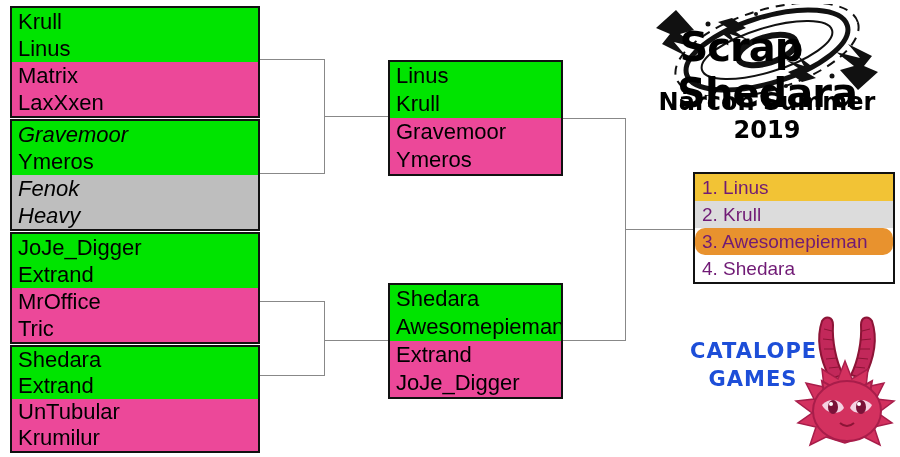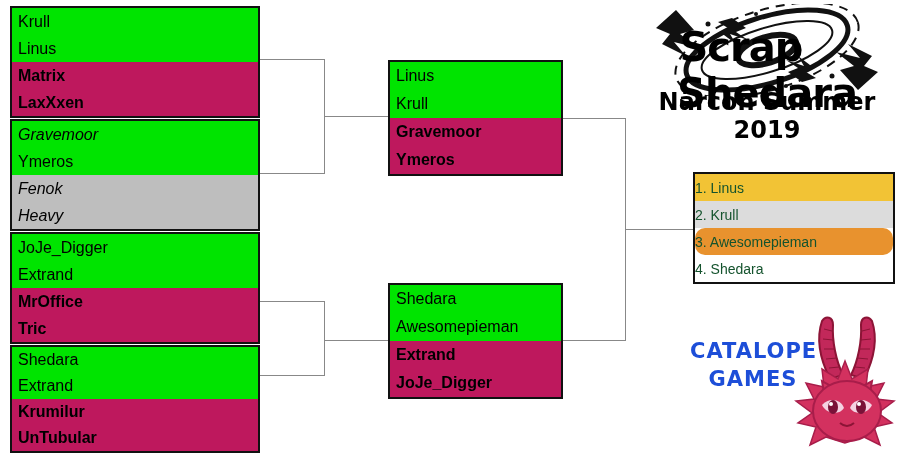--- a/index.html
+++ b/index.html
@@ -26,29 +26,29 @@
     background: #ffffff;
     display: flex;
     flex-direction: column;
     z-index: 3;
   }
   .slot {
     flex: 1 1 0;
     display: flex;
     align-items: center;
     padding-left: 6px;
-    font-size: 16px;
+    font-size: 22px;
     line-height: 1;
     color: #000000;
     white-space: nowrap;
     overflow: hidden;
   }
   .slot.green  { background: #00e400; }
   .slot.grey   { background: #bebebe; }
-  .slot.white  { background: #be185d; font-weight: bold; }
+  .slot.white  { background: #ec4899; }
   .slot.italic { font-style: italic; }
 
   
   .line {
     position: absolute;
     background: #888888;
     z-index: 1;
   }
   .line.h { height: 1px; }
   .line.v { width: 1px; }
@@ -64,22 +64,23 @@
     border: 2px solid #111111;
     background: #ffffff;
     display: flex;
     flex-direction: column;
     z-index: 3;
   }
   .place {
     flex: 1 1 0;
     display: flex;
     align-items: center;
-    font-size: 14px;
-    color: #14532d;
+    padding-left: 7px;
+    font-size: 19px;
+    color: #701a75;
     white-space: nowrap;
   }
   .place.gold   { background: #f2c335; }
   .place.silver { background: #dcdcdc; }
   .place.bronze { background: #e8922e; border-radius: 10px; }
   .place.none   { background: #ffffff; }
 
   
   #logo-scrap {
     position: absolute;
@@ -191,22 +192,22 @@
   <div class="match-box" style="left:10px; top:232px; width:250px; height:112px;">
     <div class="slot green">JoJe_Digger</div>
     <div class="slot green">Extrand</div>
     <div class="slot white">MrOffice</div>
     <div class="slot white">Tric</div>
   </div>
 
   <div class="match-box" style="left:10px; top:345px; width:250px; height:108px;">
     <div class="slot green">Shedara</div>
     <div class="slot green">Extrand</div>
+    <div class="slot white">UnTubular</div>
     <div class="slot white">Krumilur</div>
-    <div class="slot white">UnTubular</div>
   </div>
 
   <div class="match-box" style="left:388px; top:60px; width:175px; height:116px;">
     <div class="slot green">Linus</div>
     <div class="slot green">Krull</div>
     <div class="slot white">Gravemoor</div>
     <div class="slot white">Ymeros</div>
   </div>
 
   <div class="match-box" style="left:388px; top:283px; width:175px; height:116px;">

